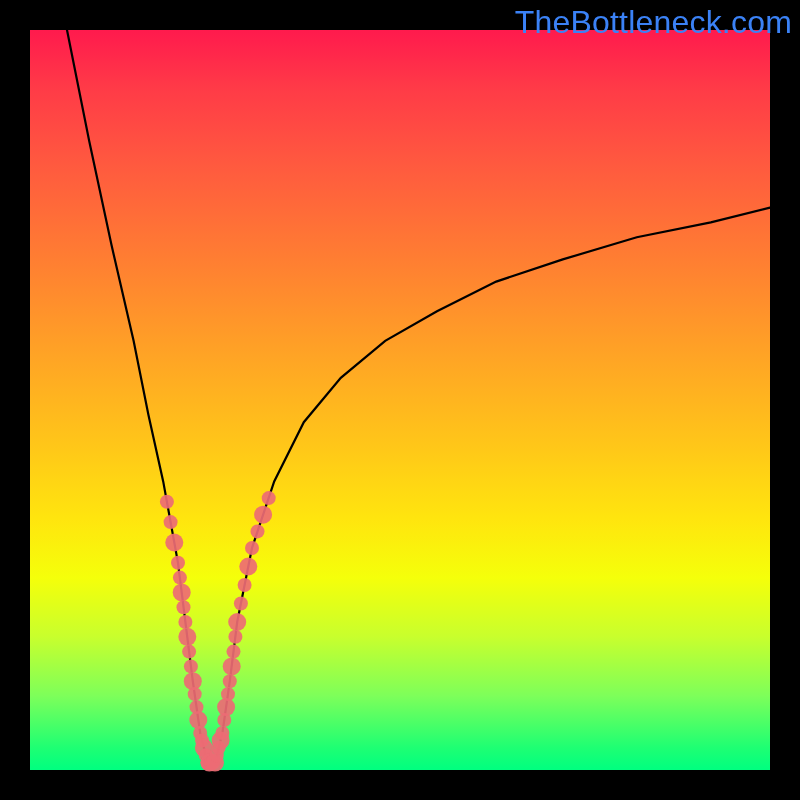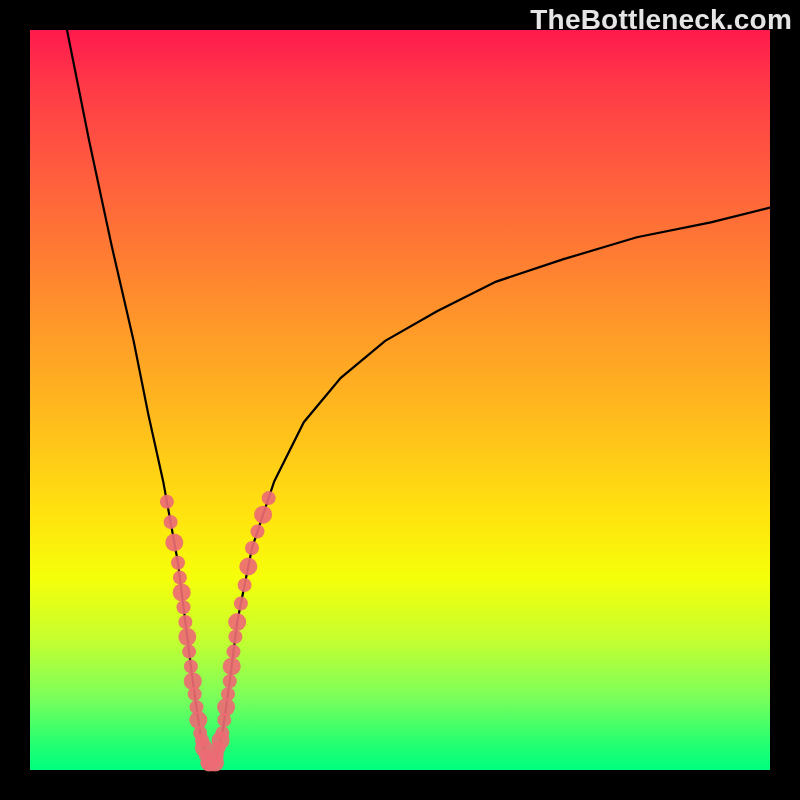--- a/index.html
+++ b/index.html
@@ -36,23 +36,23 @@
       #c8ff2d 82%,
       #7dff5a 90%,
       #1eff73 97%,
       #00ff80 100%
     );
   }
   .watermark {
     position: absolute;
     top: 4px;
     right: 8px;
-    color: #e5e5e5;
-    font-size: 28px;
-    font-weight: 700;
+    color: #3b82f6;
+    font-size: 32px;
+    font-weight: 400;
     letter-spacing: 0.2px;
     user-select: none;
   }
   svg.curve {
     position: absolute;
     inset: 0;
     width: 740px;
     height: 740px;
     overflow: visible;
   }

